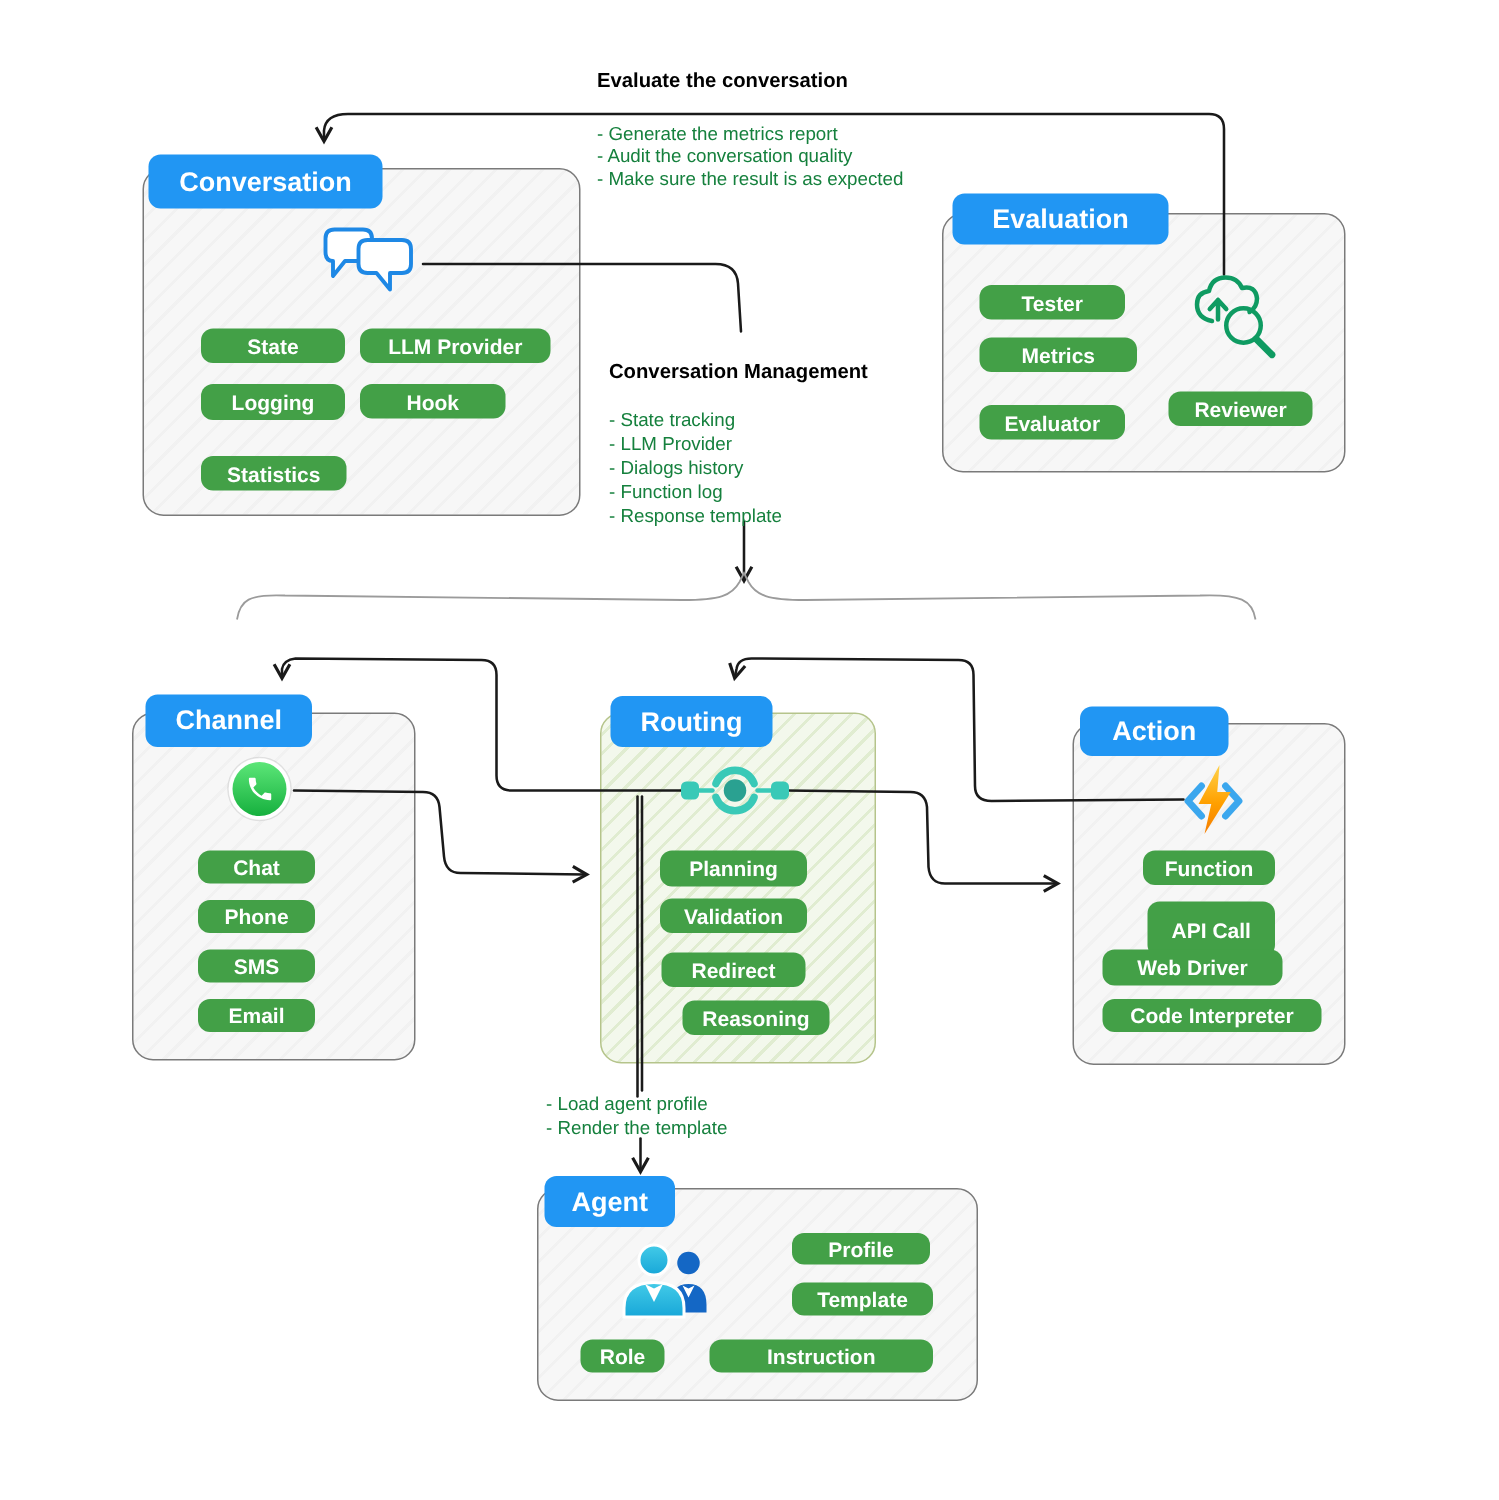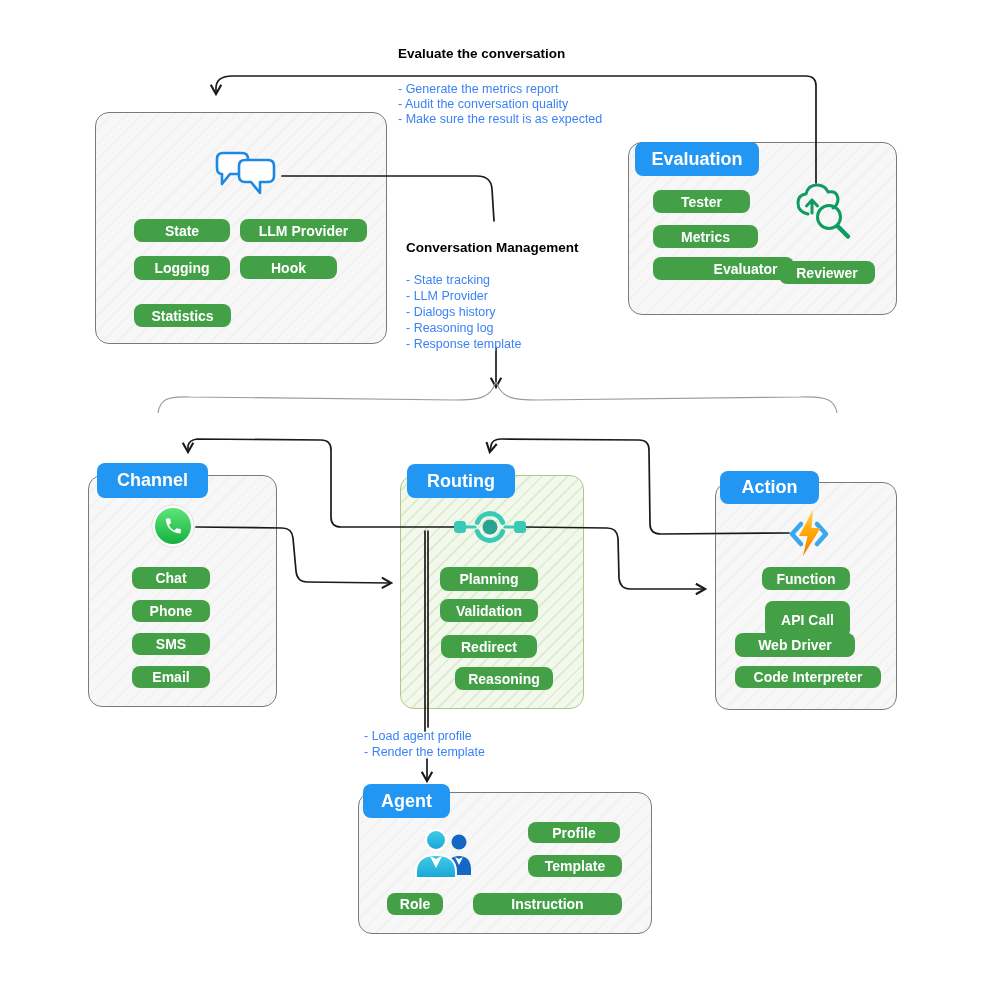--- a/index.html
+++ b/index.html
@@ -12,21 +12,21 @@
   .box.routing{border-color:#b5c48b;
     background:
       repeating-linear-gradient(135deg, rgba(150,190,100,0.20) 0 2px, transparent 2px 9px),
       #f3f8ec;}
   .hdr{position:absolute;z-index:3;background:#2196F3;color:#fff;font-weight:bold;
     font-size:18px;border-radius:8px;display:flex;align-items:center;justify-content:center;}
   .pill{position:absolute;z-index:3;background:#43A047;color:#fff;font-weight:bold;
     font-size:14px;border-radius:8px;display:flex;align-items:center;justify-content:center;
     white-space:nowrap;}
   .icon{position:absolute;z-index:3;}
-  .note{position:absolute;z-index:3;color:#3b82f6;}
+  .note{position:absolute;z-index:3;color:#15803d;}
   .note-title{font-weight:bold;font-size:13.5px;color:#000;}
   .note-line{font-size:12.5px;line-height:15.8px;}
   #conn{position:absolute;left:0;top:0;z-index:2;}
   .c{fill:none;stroke:#1a1a1a;stroke-width:1.7;stroke-linecap:round;}
   .brace{fill:none;stroke:#9b9b9b;stroke-width:1.2;}
 </style>
 </head>
 <body>
 
 <div id="canvas">
@@ -50,35 +50,36 @@
     <path class="brace" d="M158,413 C160,400 166,396 190,397 L455,400 C480,400 488,397 493,388 L496,382 L499,388 C504,397 512,400 537,400 L800,397 C827,396 835,400 837,413"></path>
     <path class="c" d="M461,527 L341,527 Q331,527 331,517 L331,450 Q331,440 321,440 L197,439 Q189,440 188,446 L188,451" marker-end="url(#arr)"></path>
     <path class="c" d="M196,527 L282,528 Q292,528 293,538 L296,571 Q297,582 307,582 L390,583" marker-end="url(#arr)"></path>
     <path class="c" d="M789,533 L661,534 Q650,534 650,524 L649,450 Q649,440 639,440 L501,439 Q492,439 491,446 L490,451" marker-end="url(#arr)"></path>
     <path class="c" d="M524,527 L607,528 Q617,528 618,538 L619,578 Q620,589 630,589 L704,589" marker-end="url(#arr)"></path>
     <path class="c" d="M425,531 L425,731"></path>
     <path class="c" d="M428,531 L428,727"></path>
     <path class="c" d="M427,759 L427,780" marker-end="url(#arr)"></path>
   </svg>
 
-  <div class="hdr" style="left:635px;top:142px;width:124px;height:34px;">Evaluation</div>
+  <div class="hdr" style="left:99px;top:103px;width:156px;height:36px;">Conversation</div>
+  <div class="hdr" style="left:635px;top:129px;width:144px;height:34px;">Evaluation</div>
   <div class="hdr" style="left:97px;top:463px;width:111px;height:35px;">Channel</div>
   <div class="hdr" style="left:407px;top:464px;width:108px;height:34px;">Routing</div>
   <div class="hdr" style="left:720px;top:471px;width:99px;height:33px;">Action</div>
   <div class="hdr" style="left:363px;top:784px;width:87px;height:34px;">Agent</div>
 
   <div class="pill" style="left:134px;top:219px;width:96px;height:23px;">State</div>
   <div class="pill" style="left:240px;top:219px;width:127px;height:23px;">LLM Provider</div>
   <div class="pill" style="left:134px;top:256px;width:96px;height:24px;">Logging</div>
   <div class="pill" style="left:240px;top:256px;width:97px;height:23px;">Hook</div>
   <div class="pill" style="left:134px;top:304px;width:97px;height:23px;">Statistics</div>
 
   <div class="pill" style="left:653px;top:190px;width:97px;height:23px;">Tester</div>
   <div class="pill" style="left:653px;top:225px;width:105px;height:23px;">Metrics</div>
-  <div class="pill" style="left:653px;top:257px;width:97px;height:23px;padding-left:44px;">Evaluator</div>
+  <div class="pill" style="left:653px;top:270px;width:97px;height:23px;">Evaluator</div>
   <div class="pill" style="left:779px;top:261px;width:96px;height:23px;">Reviewer</div>
 
   <div class="pill" style="left:132px;top:567px;width:78px;height:22px;">Chat</div>
   <div class="pill" style="left:132px;top:600px;width:78px;height:22px;">Phone</div>
   <div class="pill" style="left:132px;top:633px;width:78px;height:22px;">SMS</div>
   <div class="pill" style="left:132px;top:666px;width:78px;height:22px;">Email</div>
 
   <div class="pill" style="left:440px;top:567px;width:98px;height:24px;">Planning</div>
   <div class="pill" style="left:440px;top:599px;width:98px;height:23px;">Validation</div>
   <div class="pill" style="left:441px;top:635px;width:96px;height:23px;">Redirect</div>
@@ -162,19 +163,19 @@
 
   <div class="note note-title" style="left:398px;top:46px;">Evaluate the conversation</div>
   <div class="note note-line" style="left:398px;top:82px;">- Generate the metrics report</div>
   <div class="note note-line" style="left:398px;top:97px;">- Audit the conversation quality</div>
   <div class="note note-line" style="left:398px;top:112px;">- Make sure the result is as expected</div>
 
   <div class="note note-title" style="left:406px;top:240px;">Conversation Management</div>
   <div class="note note-line" style="left:406px;top:273px;">- State tracking</div>
   <div class="note note-line" style="left:406px;top:289px;">- LLM Provider</div>
   <div class="note note-line" style="left:406px;top:305px;">- Dialogs history</div>
-  <div class="note note-line" style="left:406px;top:321px;">- Reasoning log</div>
+  <div class="note note-line" style="left:406px;top:321px;">- Function log</div>
   <div class="note note-line" style="left:406px;top:337px;">- Response template</div>
 
   <div class="note note-line" style="left:364px;top:729px;">- Load agent profile</div>
   <div class="note note-line" style="left:364px;top:745px;">- Render the template</div>
 
 </div>
 
 </body></html>

